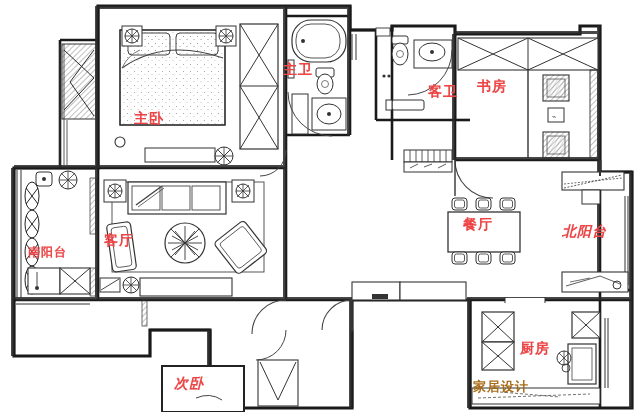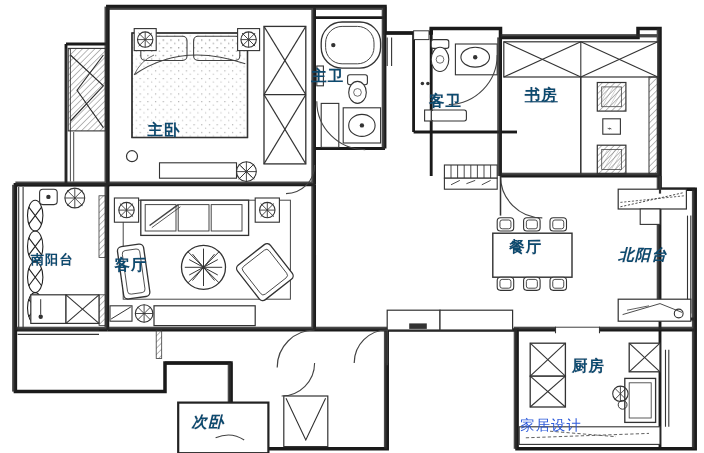--- a/index.html
+++ b/index.html
@@ -13,35 +13,35 @@
     background:#ffffff;
     overflow:hidden;
   }
   #plan-svg{
     position:absolute;
     left:0;top:0;
     width:640px;height:412px;
   }
   .room-label{
     position:absolute;
-    color:#0c4a6e;
+    color:#ef4444;
     font-weight:bold;
     white-space:nowrap;
     letter-spacing:1px;
     text-shadow:0 0 1px rgba(158,79,104,.25);
     user-select:none;
   }
   .lbl-lg{font-size:14px;}
   .lbl-md{font-size:14px;}
   .lbl-sm{font-size:12px;}
   .watermark{
     position:absolute;
     font-size:13px;
-    font-weight:normal;
-    color:#1d4ed8;
+    font-weight:bold;
+    color:#a16207;
     letter-spacing:1px;
     opacity:.92;
     white-space:nowrap;
   }
 </style>
 </head>
 <body>
 
 <div id="plan-root">
 
@@ -445,31 +445,31 @@
     <g fill="none" stroke="#444" stroke-width="1.1">
       <path d="M352,300 A30,30 0 0 0 322,330"></path>
       <line x1="352" y1="300" x2="352" y2="332"></line>
     </g>
   </svg>
 
   <div class="room-label lbl-lg" style="left:134px;top:110px;">主卧</div>
 
   <div class="room-label lbl-md" style="left:283px;top:61px;">主卫</div>
 
-  <div class="room-label lbl-md" style="left:390px;top:83px;">客卫</div>
-
-  <div class="room-label lbl-md" style="left:477px;top:78px;text-decoration:underline;">书房</div>
+  <div class="room-label lbl-md" style="left:428px;top:83px;">客卫</div>
+
+  <div class="room-label lbl-md" style="left:477px;top:78px;">书房</div>
 
   <div class="room-label lbl-lg" style="left:104px;top:232px;">客厅</div>
 
-  <div class="room-label lbl-sm" style="left:28px;top:228px;">南阳台</div>
+  <div class="room-label lbl-sm" style="left:28px;top:244px;">南阳台</div>
 
   <div class="room-label lbl-lg" style="left:463px;top:216px;">餐厅</div>
 
   <div class="room-label lbl-md" style="left:562px;top:223px;font-style:italic;">北阳台</div>
 
-  <div class="room-label lbl-md" style="left:520px;top:324px;">厨房</div>
+  <div class="room-label lbl-md" style="left:520px;top:340px;">厨房</div>
 
   <div class="room-label lbl-lg" style="left:174px;top:375px;font-style:italic;">次卧</div>
 
   <div class="watermark" style="left:473px;top:378px;">家居设计</div>
 
 </div>
 
 </body></html>

